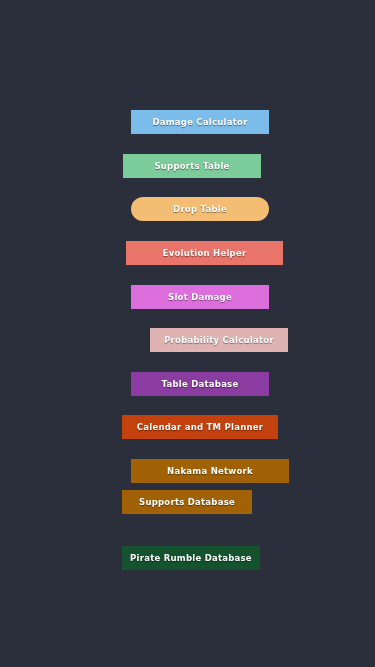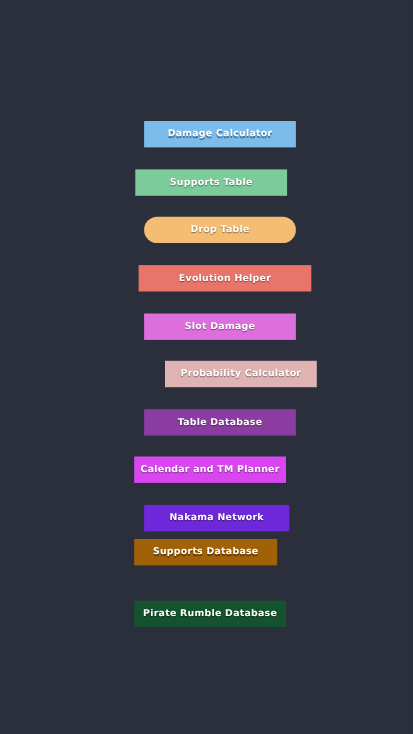--- a/index.html
+++ b/index.html
@@ -45,18 +45,18 @@
 
 <div id="app">
   <div id="menu-list">
       <div class="nav-button" style="left: 131px; top: 110px; width: 138px; background: rgb(124, 188, 235);">Damage Calculator</div>
       <div class="nav-button" style="left: 123px; top: 154px; width: 138px; background: rgb(124, 203, 155);">Supports Table</div>
       <div class="nav-button" style="left: 131px; top: 197px; width: 138px; background: rgb(243, 189, 115); border-radius: 12px;">Drop Table</div>
       <div class="nav-button" style="left: 110px; top: 241px; width: 157px; background: rgb(232, 116, 106); margin-left: 16px;">Evolution Helper</div>
       <div class="nav-button" style="left: 131px; top: 285px; width: 138px; background: rgb(220, 111, 220);">Slot Damage</div>
       <div class="nav-button" style="left: 122px; top: 328px; width: 138px; background: rgb(224, 179, 179); margin-left: 28px;">Probability Calculator</div>
       <div class="nav-button" style="left: 131px; top: 372px; width: 138px; background: rgb(138, 60, 160);">Table Database</div>
-      <div class="nav-button" style="left: 122px; top: 415px; width: 138px; background: #d946ef;">Calendar and TM Planner</div>
-      <div class="nav-button" style="left: 131px; top: 459px; width: 132px; background: #6d28d9;">Nakama Network</div>
+      <div class="nav-button" style="left: 122px; top: 415px; width: 156px; background: #c2410c;">Calendar and TM Planner</div>
+      <div class="nav-button" style="left: 131px; top: 459px; width: 158px; background: #a16207;">Nakama Network</div>
       <div class="nav-button" style="left: 122px; top: 490px; width: 130px; background: #a16207;">Supports Database</div>
       <div class="nav-button" style="left: 122px; top: 546px; width: 138px; background: #14532d;">Pirate Rumble Database</div>
     </div>
 </div>
 
 </body></html>

